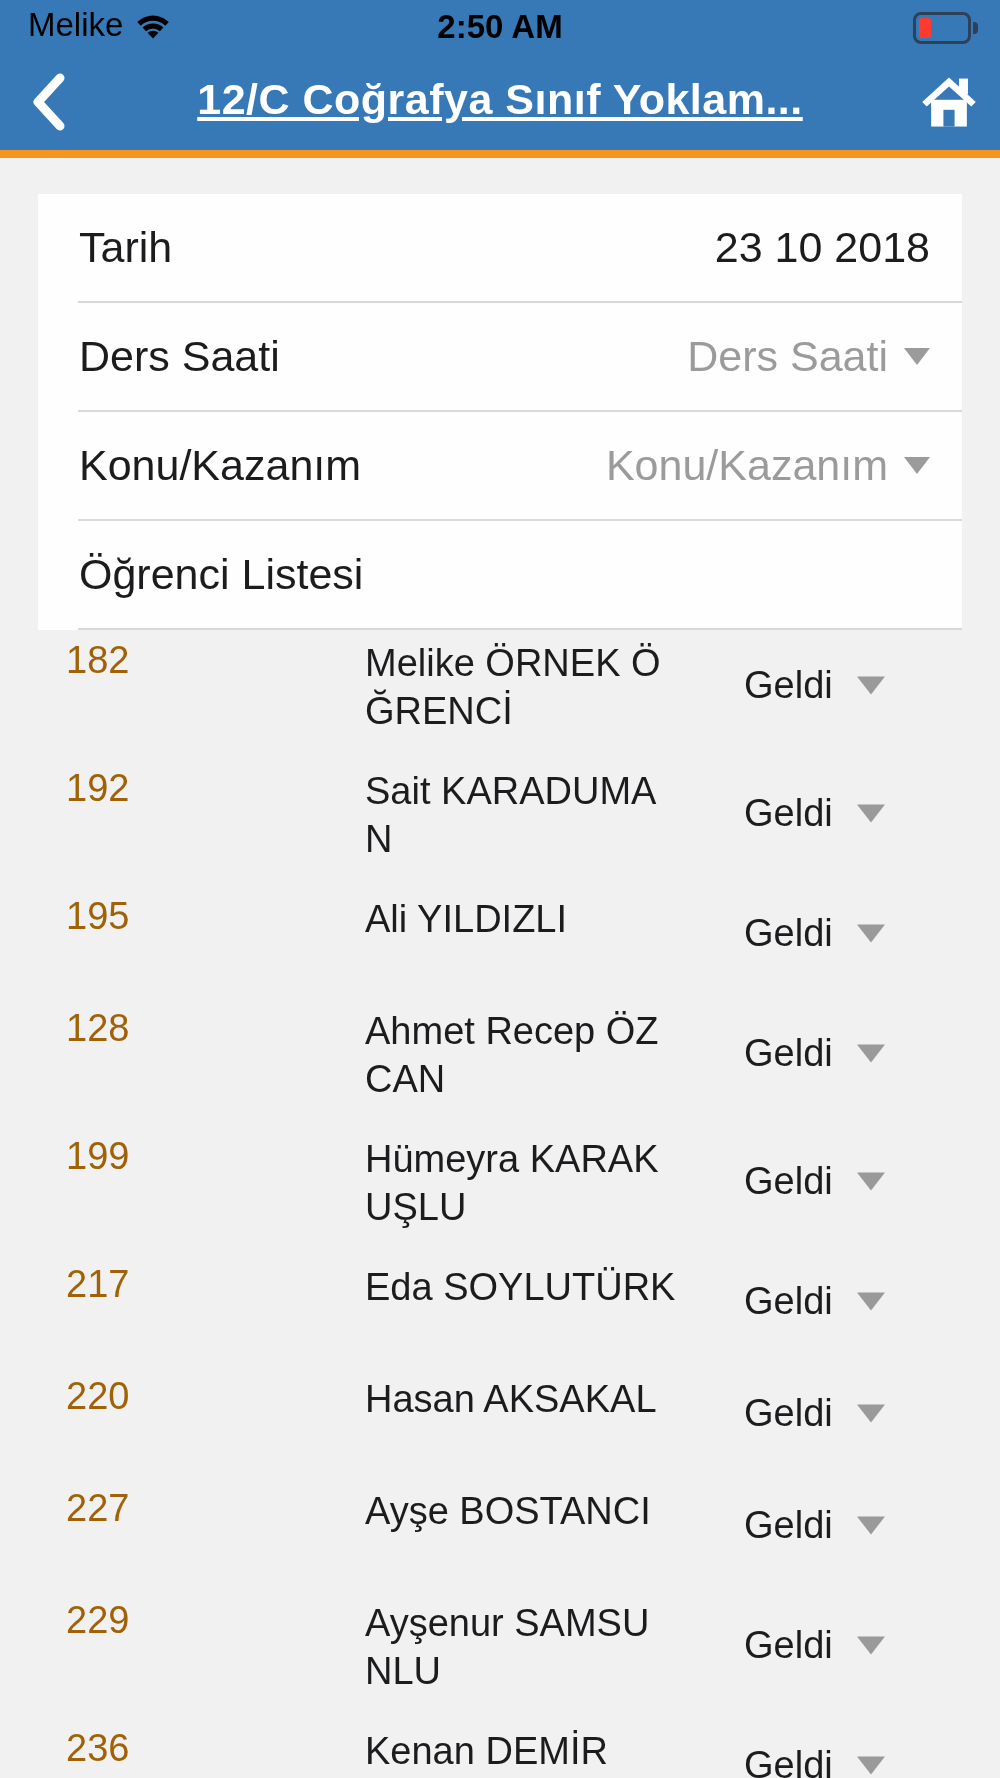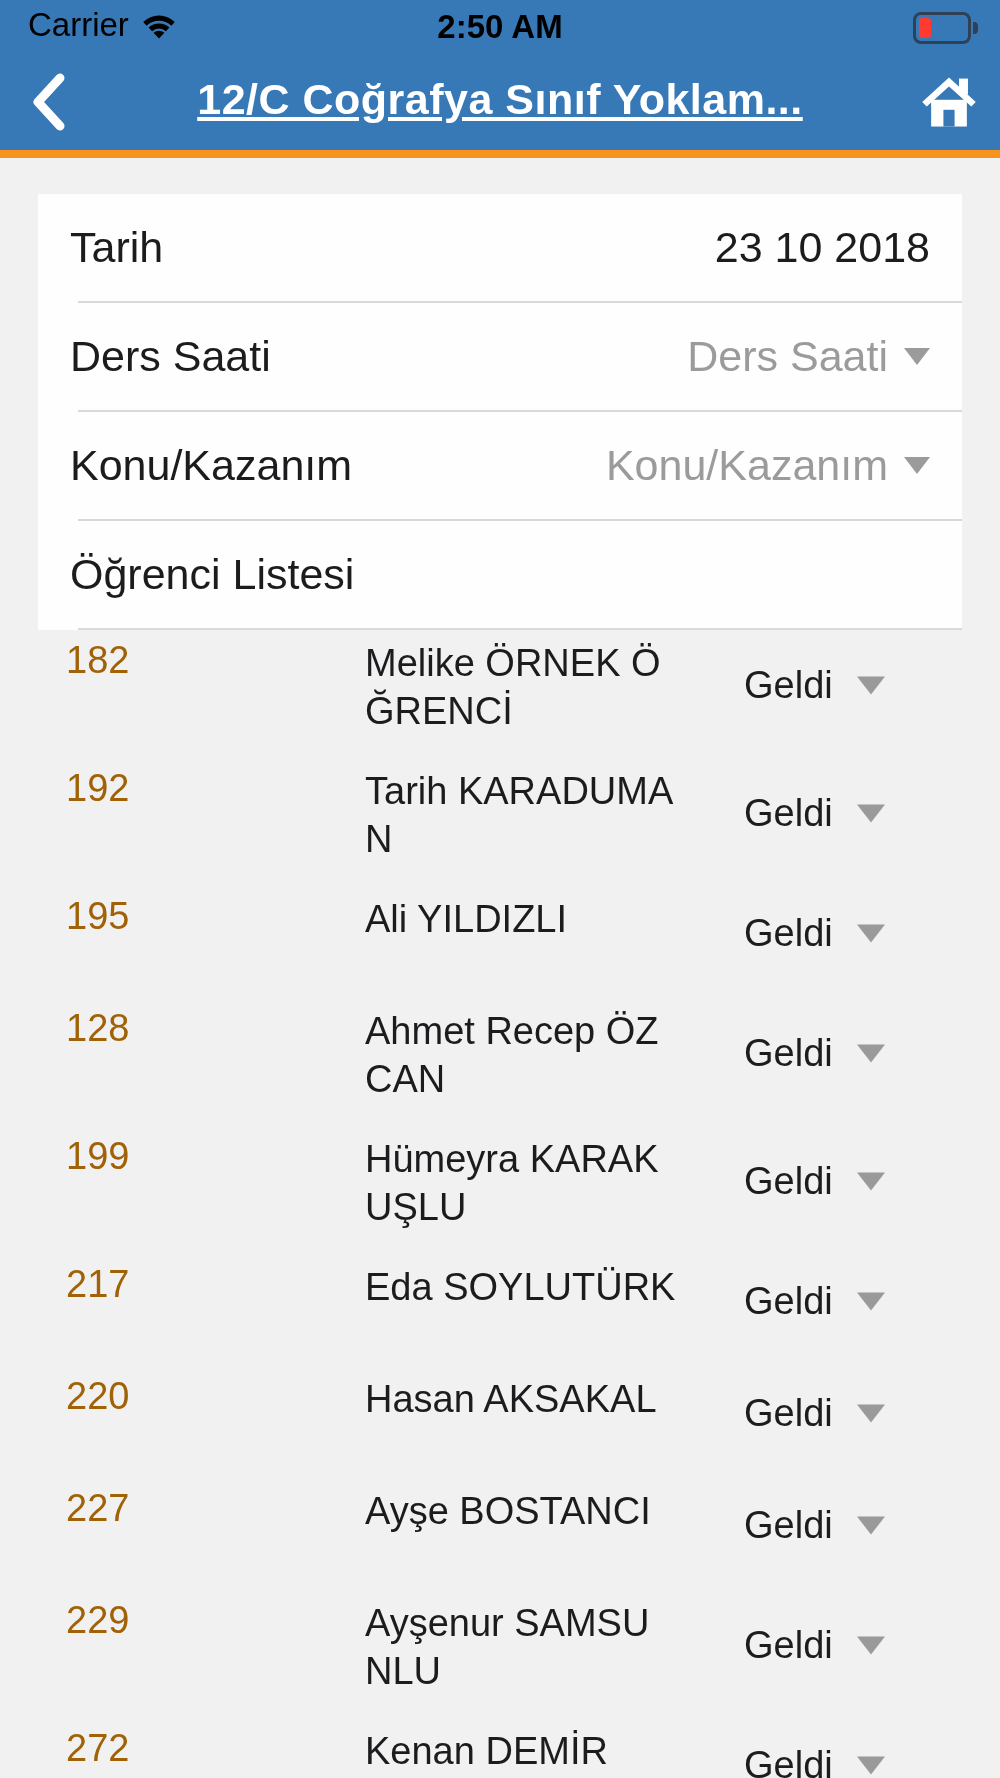--- a/index.html
+++ b/index.html
@@ -34,21 +34,21 @@
     color:#fff;font-size:43px;font-weight:bold;letter-spacing:.5px;
     white-space:nowrap;overflow:hidden;text-decoration:underline;
   }
   .nav-home{position:absolute;right:20px;top:18px;width:62px;height:62px;display:flex;align-items:center;justify-content:center;cursor:pointer;}
   .orange-bar{position:absolute;top:150px;left:0;width:1000px;height:8px;background:var(--orange,#f7941d);}
   
   .card{
     position:absolute;top:194px;left:38px;width:924px;background:#fefefe;
   }
   .card-row{height:107px;position:relative;display:flex;align-items:center;}
-  .card-label{margin-left:32px;font-size:43px;color:#1c1c1e;}
+  .card-label{margin-left:41px;font-size:43px;color:#1c1c1e;}
   .card-value{position:absolute;right:32px;font-size:43px;color:#1c1c1e;}
   .card-select{position:absolute;right:32px;display:flex;align-items:center;gap:16px;cursor:pointer;}
   .card-select .sel-text{font-size:43px;color:#9b9b9b;}
   .divider{height:2px;background:#d9d9d9;margin-left:40px;}
   .tri{width:0;height:0;border-left:13px solid transparent;border-right:13px solid transparent;border-top:17px solid #9b9b9b;}
   
   .list{position:absolute;top:621px;left:0;width:1000px;}
   .s-row{position:relative;min-height:112px;padding-top:18px;padding-bottom:14px;box-sizing:border-box;}
   .s-num{position:absolute;left:66px;top:18px;font-size:38px;color:#a16207;}
   .s-name{
@@ -62,21 +62,21 @@
   }
   .s-status-label{font-size:38px;color:#1c1c1e;}
   .tri-list{border-left-width:14px;border-right-width:14px;border-top-width:18px;border-top-color:#9a9a9a;}
   svg{display:block;}
 </style>
 </head>
 <body>
 
 <div class="statusbar">
   <div class="sb-left">
-    <span class="sb-carrier">Carrier</span>
+    <span class="sb-carrier">Melike</span>
     <svg class="wifi" viewBox="0 0 40 32">
       <path d="M20 28.5 L14.6 22.8 A8 8 0 0 1 25.4 22.8 Z" fill="#000"></path>
       <path d="M9.6 17.6 A15 15 0 0 1 30.4 17.6 L26.9 21.3 A10 10 0 0 0 13.1 21.3 Z" fill="#000"></path>
       <path d="M4.2 12.0 A22.5 22.5 0 0 1 35.8 12.0 L32.3 15.7 A17.5 17.5 0 0 0 7.7 15.7 Z" fill="#000"></path>
     </svg>
   </div>
   <div class="sb-time">2:50 AM</div>
   <div class="sb-batt">
     <div class="batt-body">
         <div class="batt-fill"></div>
@@ -142,21 +142,21 @@
     <div class="s-name-spacer" aria-hidden="true">Melike ÖRNEK Ö
 ĞRENCİ</div>
     <div class="s-status">
       <span class="s-status-label">Geldi</span>
       <span class="tri tri-list"></span>
     </div>
   </div>
 
   <div class="s-row">
     <div class="s-num">192</div>
-    <div class="s-name">Tarih KARADUMA
+    <div class="s-name">Sait KARADUMA
 N</div>
     <div class="s-name-spacer" aria-hidden="true">Sait KARADUMA
 N</div>
     <div class="s-status">
       <span class="s-status-label">Geldi</span>
       <span class="tri tri-list"></span>
     </div>
   </div>
 
   <div class="s-row">
@@ -229,21 +229,21 @@
 NLU</div>
     <div class="s-name-spacer" aria-hidden="true">Ayşenur SAMSU
 NLU</div>
     <div class="s-status">
       <span class="s-status-label">Geldi</span>
       <span class="tri tri-list"></span>
     </div>
   </div>
 
   <div class="s-row">
-    <div class="s-num">272</div>
+    <div class="s-num">236</div>
     <div class="s-name">Kenan DEMİR</div>
     <div class="s-name-spacer" aria-hidden="true">Kenan DEMİR</div>
     <div class="s-status">
       <span class="s-status-label">Geldi</span>
       <span class="tri tri-list"></span>
     </div>
   </div>
 </div>
 
 </body></html>

